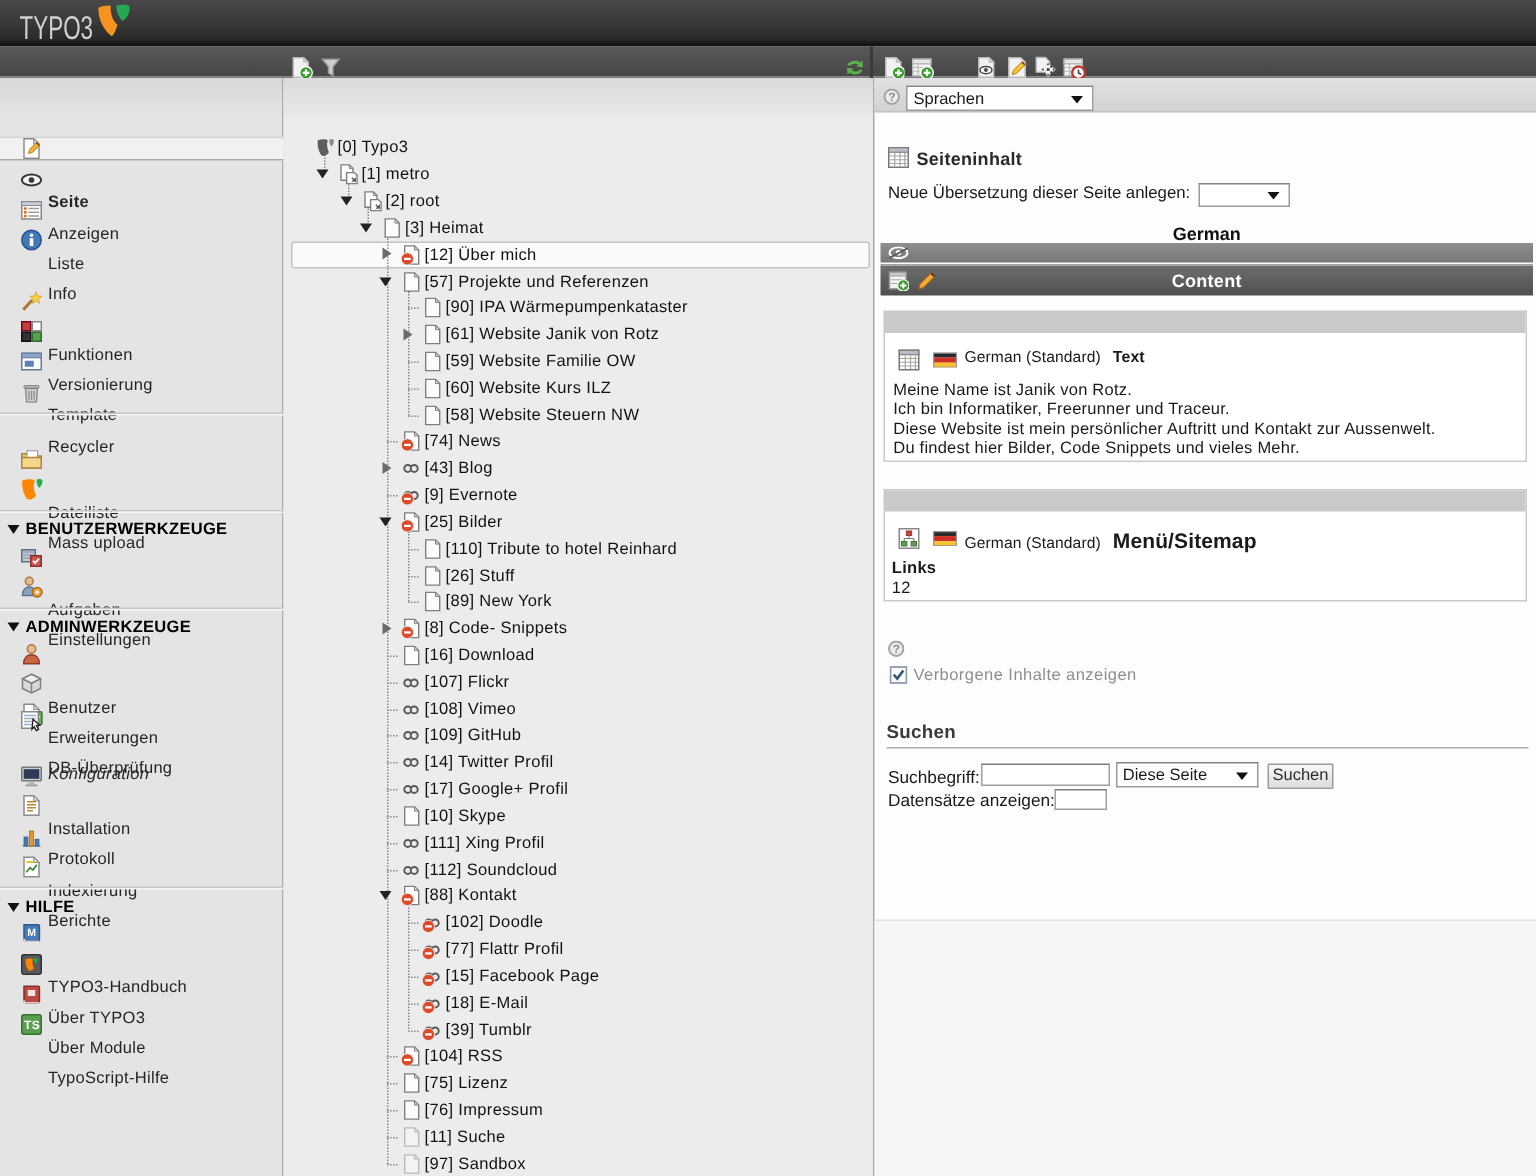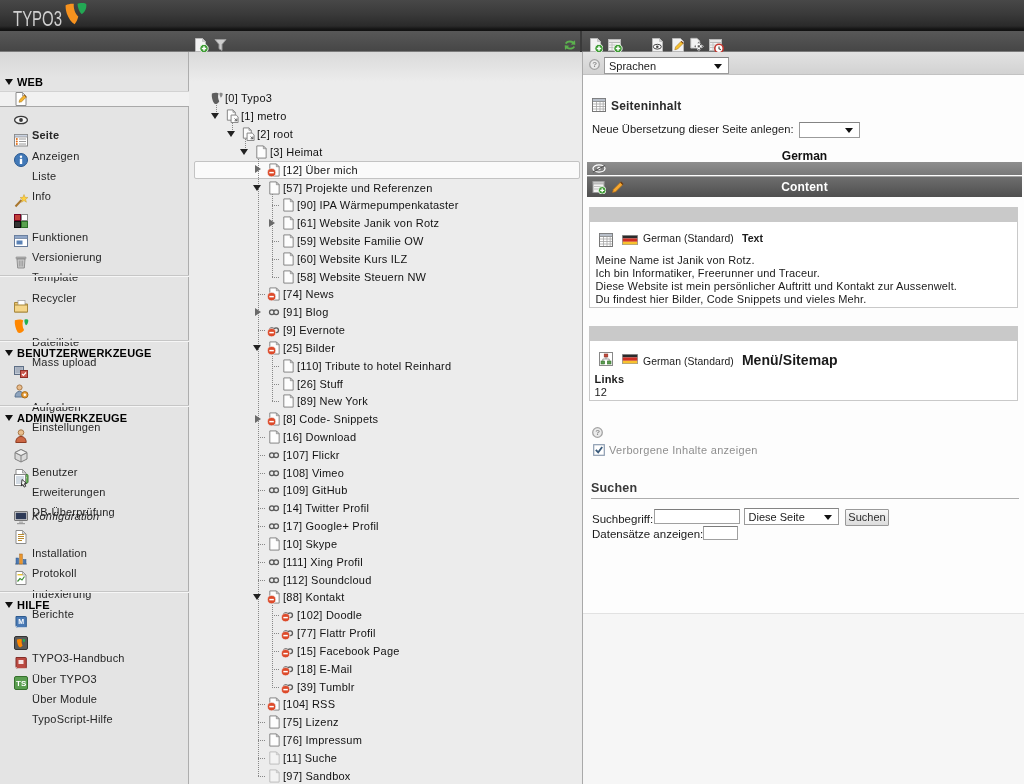--- a/index.html
+++ b/index.html
@@ -115,24 +115,20 @@
     <path d="M9.8 9.3h2.4v2.4H9.8z" fill="#555"></path>
   </svg>
 <svg class="abs" style="left:708px;top:36.5px;" width="16" height="16" viewBox="0 0 16 16">
     <rect x="1.5" y="2.5" width="12" height="11" fill="#f2f2f2" stroke="#b9b9b9"></rect>
     <rect x="1.5" y="2.5" width="12" height="3" fill="#e7e7e7" stroke="#b9b9b9"></rect>
     <path d="M2 8h11M2 10.5h11M5 5.5v8" stroke="#bbb" stroke-width=".8"></path>
     <circle cx="11" cy="11.5" r="4.2" fill="#fff" stroke="#c2372f" stroke-width="1.6"></circle>
     <path d="M11 9.4v2.3l1.8 1" stroke="#444" stroke-width="1.1" fill="none"></path>
   </svg>
 <div id="sidebar">
-    <div class="mhead" style="top:20.7px">
-      <span class="tri"></span>
-      <span class="txt">WEB</span>
-    </div>
 <div class="msel" style="top:39.0px"></div>
 <div class="mitem" style="top:37.2px;font-weight:bold;">
       <span class="ic"><svg width="16" height="16" viewBox="0 0 16 16">
           <path d="M3 1.5h6.5l3.5 3.5v9.5H3z" fill="#fff" stroke="#8c8c8c"></path>
           <path d="M9.5 1.5l3.5 3.5H9.5z" fill="#dcdcdc" stroke="#8c8c8c" stroke-width=".7"></path>
           <path d="M6 11.3l.7-2.6 4.6-4.6 2 1.9-4.7 4.7z" fill="#f7b42f" stroke="#a8791c" stroke-width=".6"></path>
           <path d="M11.3 4.1l2 1.9" stroke="#8a4a12" stroke-width="1"></path>
         </svg></span>
       <span class="txt">Seite</span>
     </div>
@@ -453,21 +449,21 @@
         <rect x="2" y="9.5" width="4.8" height="1.6" fill="#fff"></rect>
       </svg>
       <span style="position:absolute;left:17.0px;top:0">[74] News</span>
     </div>
 <div class="arr-r" style="left:65.5px;top:255.7px"></div>
 <div class="trow" style="left:77.0px;top:251.2px">
       <svg class="tico" style="left:0px;top:2px;" width="14" height="15" viewBox="0 0 14 15">
         <circle cx="4.7" cy="7.8" r="2.5" fill="#ececec" stroke="#5a5a5a" stroke-width="1.4"></circle>
         <circle cx="9.3" cy="7.8" r="2.5" fill="#ececec" stroke="#5a5a5a" stroke-width="1.4"></circle>
       </svg>
-      <span style="position:absolute;left:17.0px;top:0">[91] Blog</span>
+      <span style="position:absolute;left:17.0px;top:0">[43] Blog</span>
     </div>
 <div class="hstub" style="left:68.5px;top:278.1px;width:7.5px"></div>
 <div class="trow" style="left:77.0px;top:269.1px">
       <svg class="tico" style="left:0px;top:2px;" width="14" height="15" viewBox="0 0 14 15">
         <circle cx="4.7" cy="7.8" r="2.5" fill="#ececec" stroke="#5a5a5a" stroke-width="1.4"></circle>
         <circle cx="9.3" cy="7.8" r="2.5" fill="#ececec" stroke="#5a5a5a" stroke-width="1.4"></circle>
         <circle cx="4.4" cy="10.3" r="4.4" fill="#dd4a2a" stroke="#eceaea" stroke-width=".7"></circle>
         <rect x="2" y="9.5" width="4.8" height="1.6" fill="#fff"></rect>
       </svg>
       <span style="position:absolute;left:17.0px;top:0">[9] Evernote</span>

